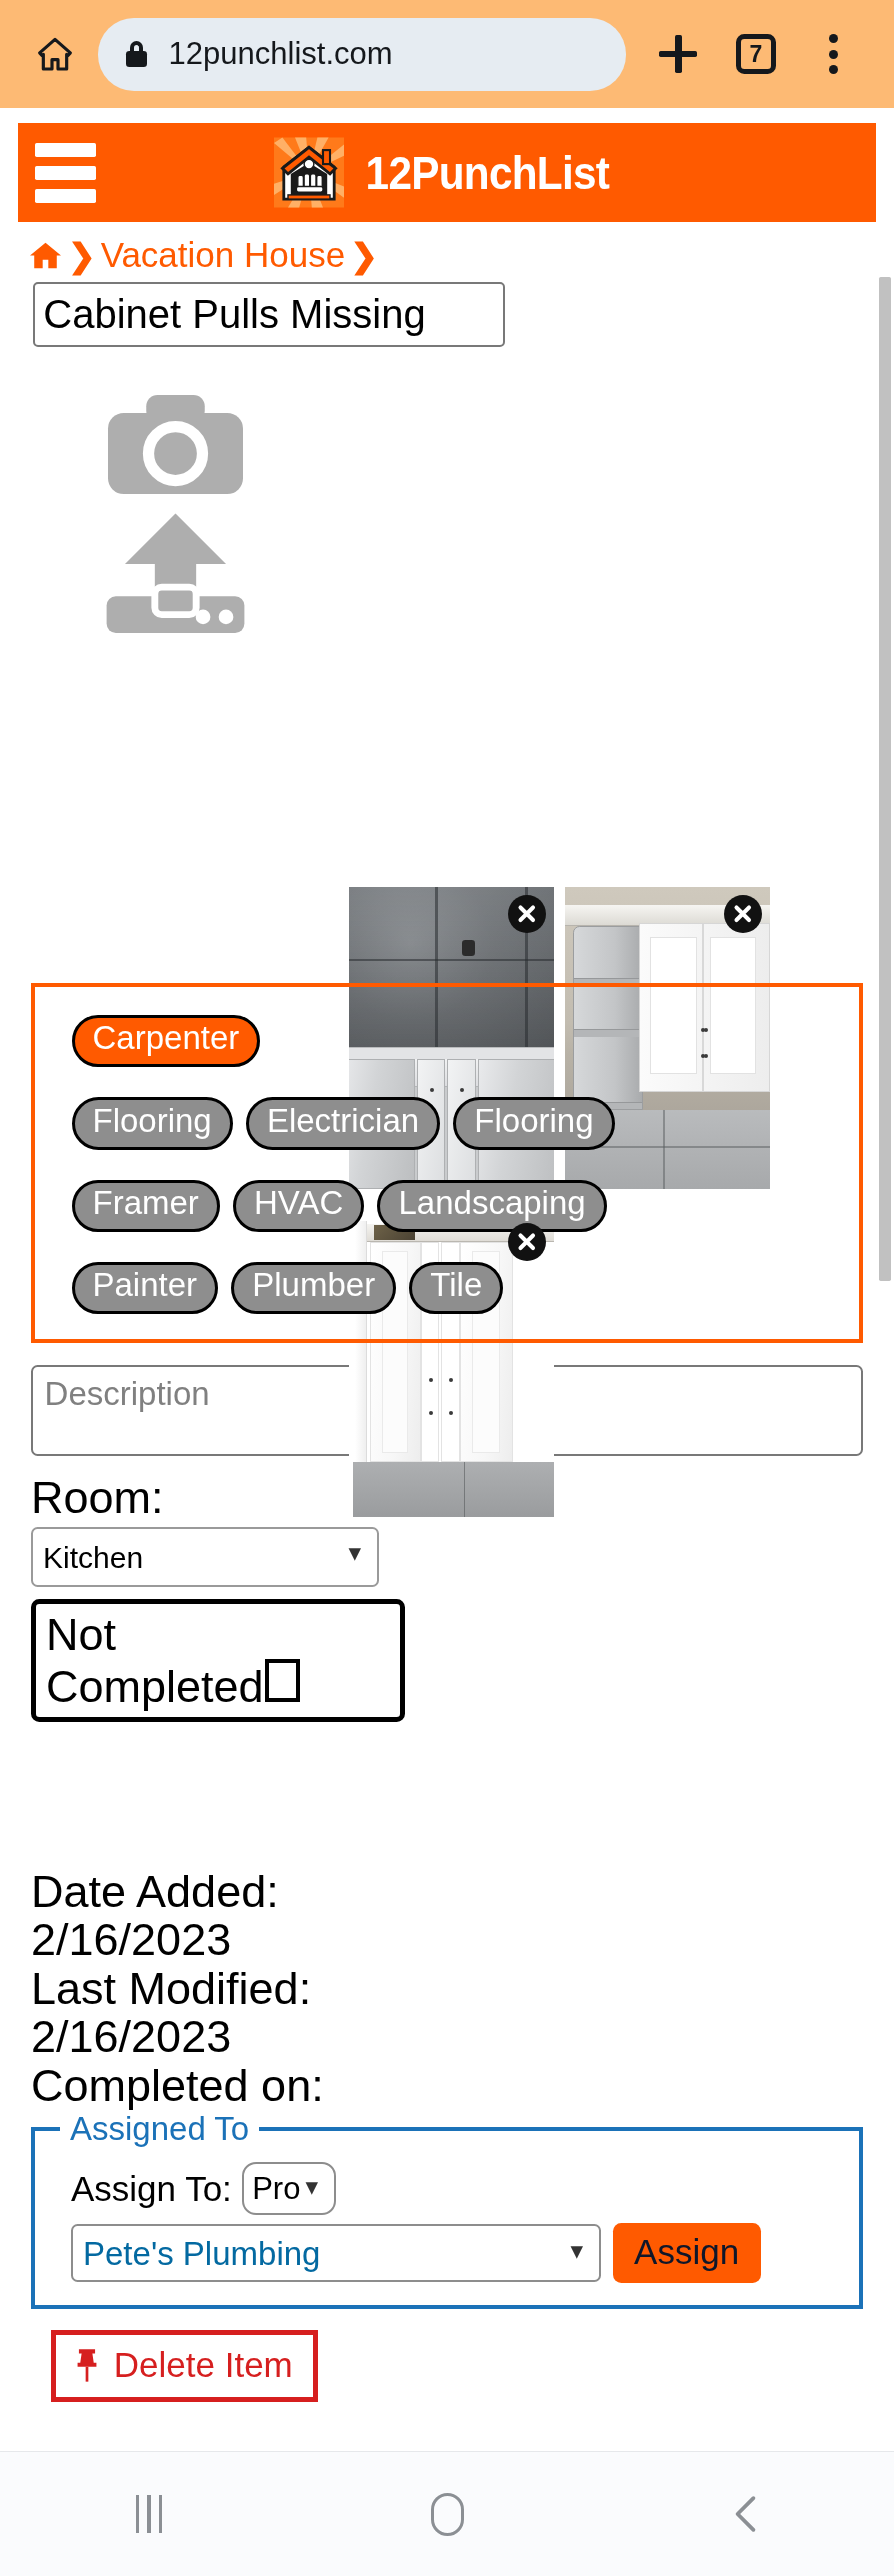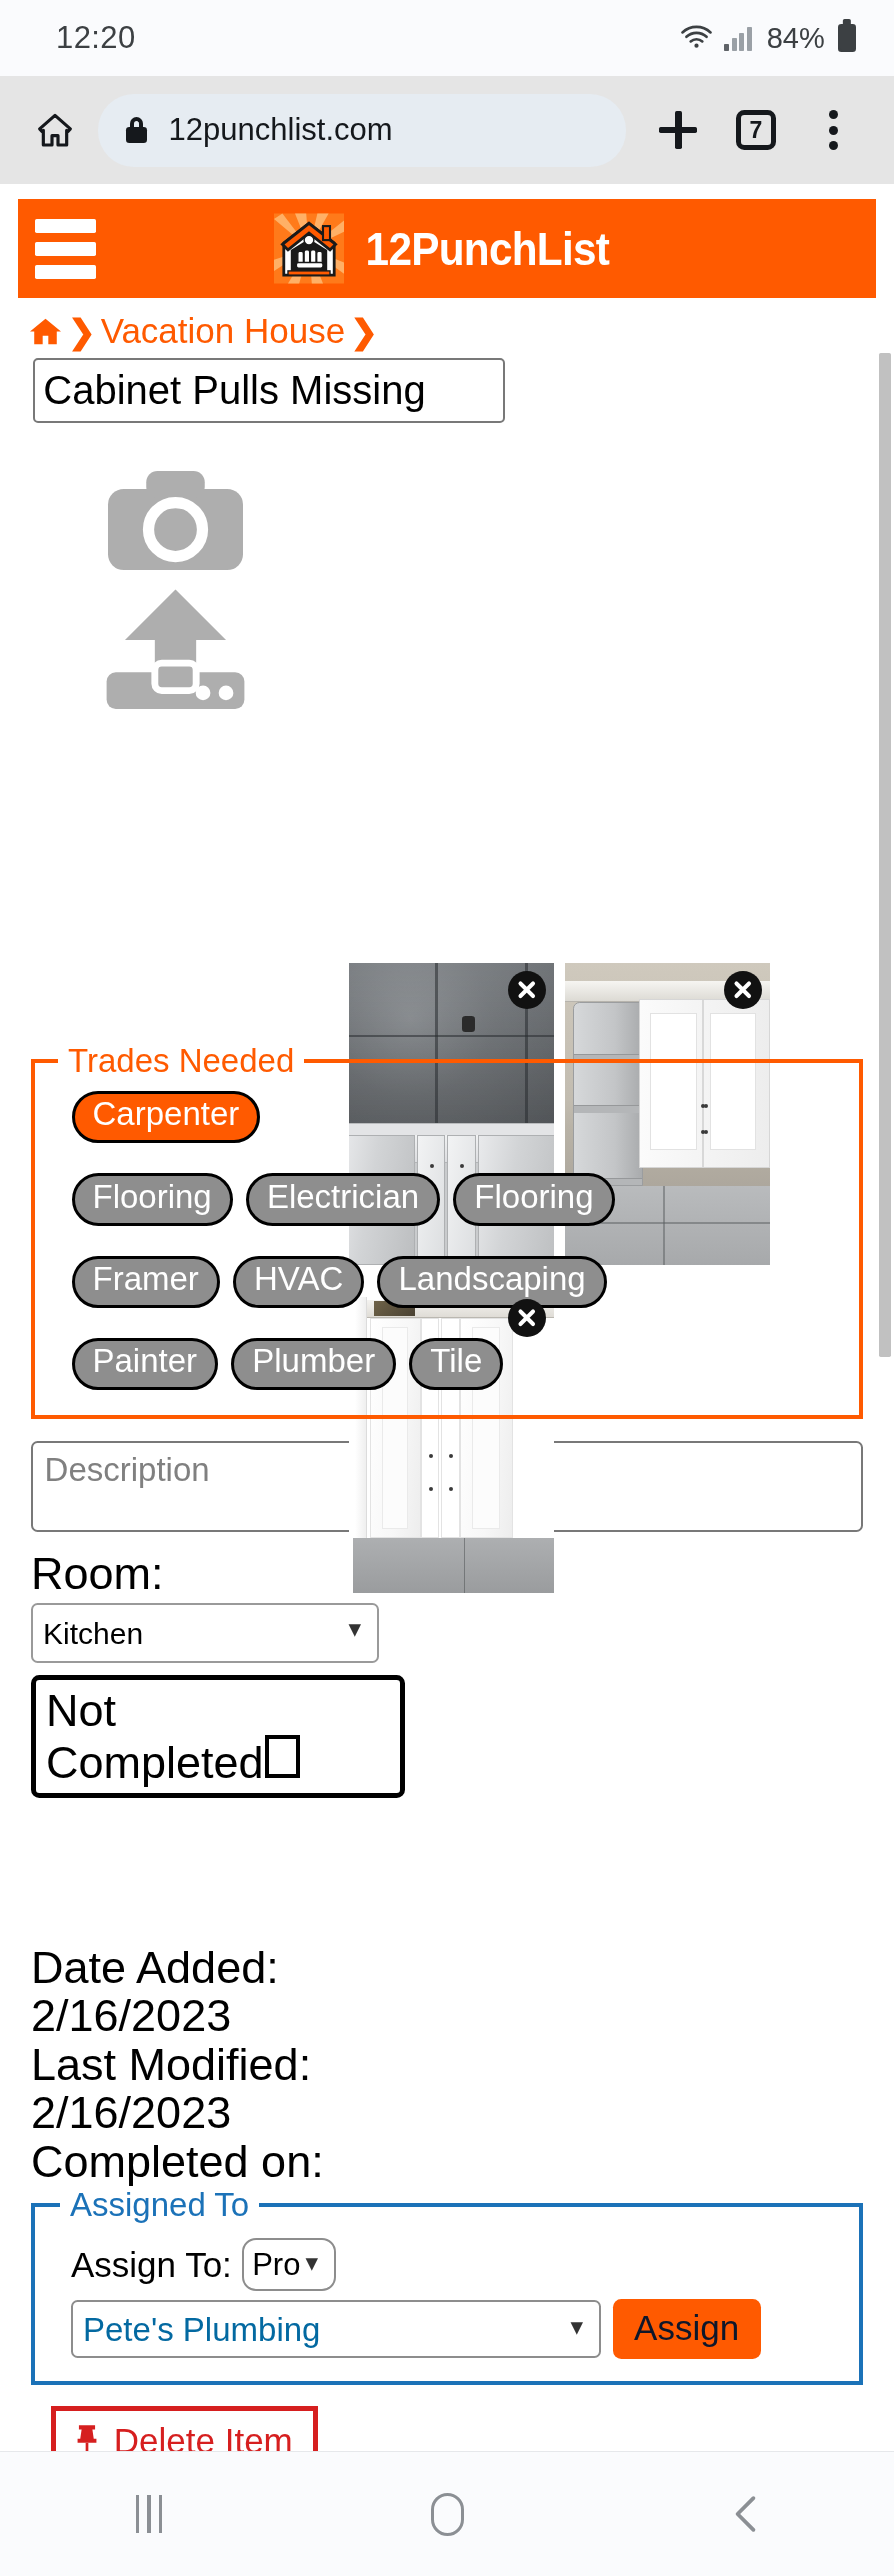--- a/index.html
+++ b/index.html
@@ -27,21 +27,21 @@
   .ic-signal i.b3 { height: 18px; }
   .ic-signal i.b4 { height: 24px; }
   .batt-pct { font-size: 29px; color: #3c4043; margin-left: 3.3px; }
   .ic-batt { width: 18px; height: 28px; border: 2.5px solid #3c4043; border-radius: 3.3px;
              background: #3c4043; position: relative; margin-left: 1.7px; }
   .ic-batt::before { content:""; position:absolute; top:-7.5px; left:50%; transform:translateX(-50%);
              width:8.3px; height:5px; background:#3c4043; border-radius:1.7px 1.7px 0 0; }
 
   
   .browserbar {
-    height: 108px; flex: 0 0 108px; background: #e5e5e5;
+    height: 108px; flex: 0 0 108px; background: #fdba74;
     display: flex; align-items: center; padding: 0 25px 0 18px; gap: 6.6px;
   }
   .tb-home { width: 73px; height: 73px; display:flex; align-items:center; justify-content:center; }
   .omnibox {
     flex: 1; height: 73px; background: #e6ecf2; border-radius: 36px;
     display: flex; align-items: center; padding: 0 28px; gap: 21.5px; margin-right: 10px;
     overflow: hidden;
   }
   .omnibox .url { font-size: 31px; color: #15181c; white-space: nowrap; }
   .ic-lock { width: 21.5px; height: 26.5px; position: relative; flex: 0 0 auto; }
@@ -221,39 +221,20 @@
   .ic-recents { display:flex; gap: 8.3px; }
   .ic-recents i { width: 3.3px; height: 38px; background:#8b8f94; display:block; }
   .ic-circle { width: 33px; height: 43px; border: 3.3px solid #8b8f94; border-radius: 16.6px; }
   .ic-back { width: 23px; height: 38px; }
 </style>
 </head>
 <body>
 
 <div class="phone">
 
-  <div class="statusbar">
-    <div class="status-time">12:20</div>
-    <div class="status-right">
-      <svg class="ic-wifi" viewBox="0 0 24 20">
-        <path d="M12 17.2a1.6 1.6 0 100-3.2 1.6 1.6 0 000 3.2z" fill="#3c4043"></path>
-        <path d="M7.6 12.4a6.6 6.6 0 018.8 0" stroke="#3c4043" stroke-width="2" fill="none" stroke-linecap="round"></path>
-        <path d="M4.4 8.9a11.2 11.2 0 0115.2 0" stroke="#3c4043" stroke-width="2" fill="none" stroke-linecap="round"></path>
-        <path d="M1.4 5.6a15.6 15.6 0 0121.2 0" stroke="#3c4043" stroke-width="2" fill="none" stroke-linecap="round"></path>
-      </svg>
-      <span class="ic-signal">
-        <i class="b1"></i>
-          <i class="b2"></i>
-          <i class="b3"></i>
-          <i class="b4"></i>
-      </span>
-      <span class="batt-pct">84%</span>
-      <span class="ic-batt"></span>
-    </div>
-  </div>
 
   <div class="browserbar">
     <div class="tb-home">
       <svg viewBox="0 0 24 24" width="40" height="40">
         <path d="M12 3.2 2.8 11.3l1.4 1.6L5 12.2V21h5.2v-5.6h3.6V21H19v-8.8l.8.7 1.4-1.6z" fill="none" stroke="#15181c" stroke-width="1.9" stroke-linejoin="round"></path>
       </svg>
     </div>
     <div class="omnibox">
       <span class="ic-lock">
         <span class="shackle"></span>
@@ -431,21 +412,20 @@
         </div>
         <span class="x">
           <svg viewBox="0 0 24 24">
             <path d="M5 5l14 14M19 5L5 19" stroke="#fff" stroke-width="4.5" stroke-linecap="round"></path>
           </svg>
         </span>
       </div>
     </div>
 
     <div class="fieldset">
-      <legend>Trades Needed</legend>
       <div class="chips">
         <span class="chip sel">Carpenter</span>
         <span class="rowbreak"></span>
         <span class="chip">Flooring</span>
         <span class="chip">Electrician</span>
         <span class="chip">Flooring</span>
         <span class="rowbreak"></span>
         <span class="chip">Framer</span>
         <span class="chip">HVAC</span>
         <span class="chip">Landscaping</span>

